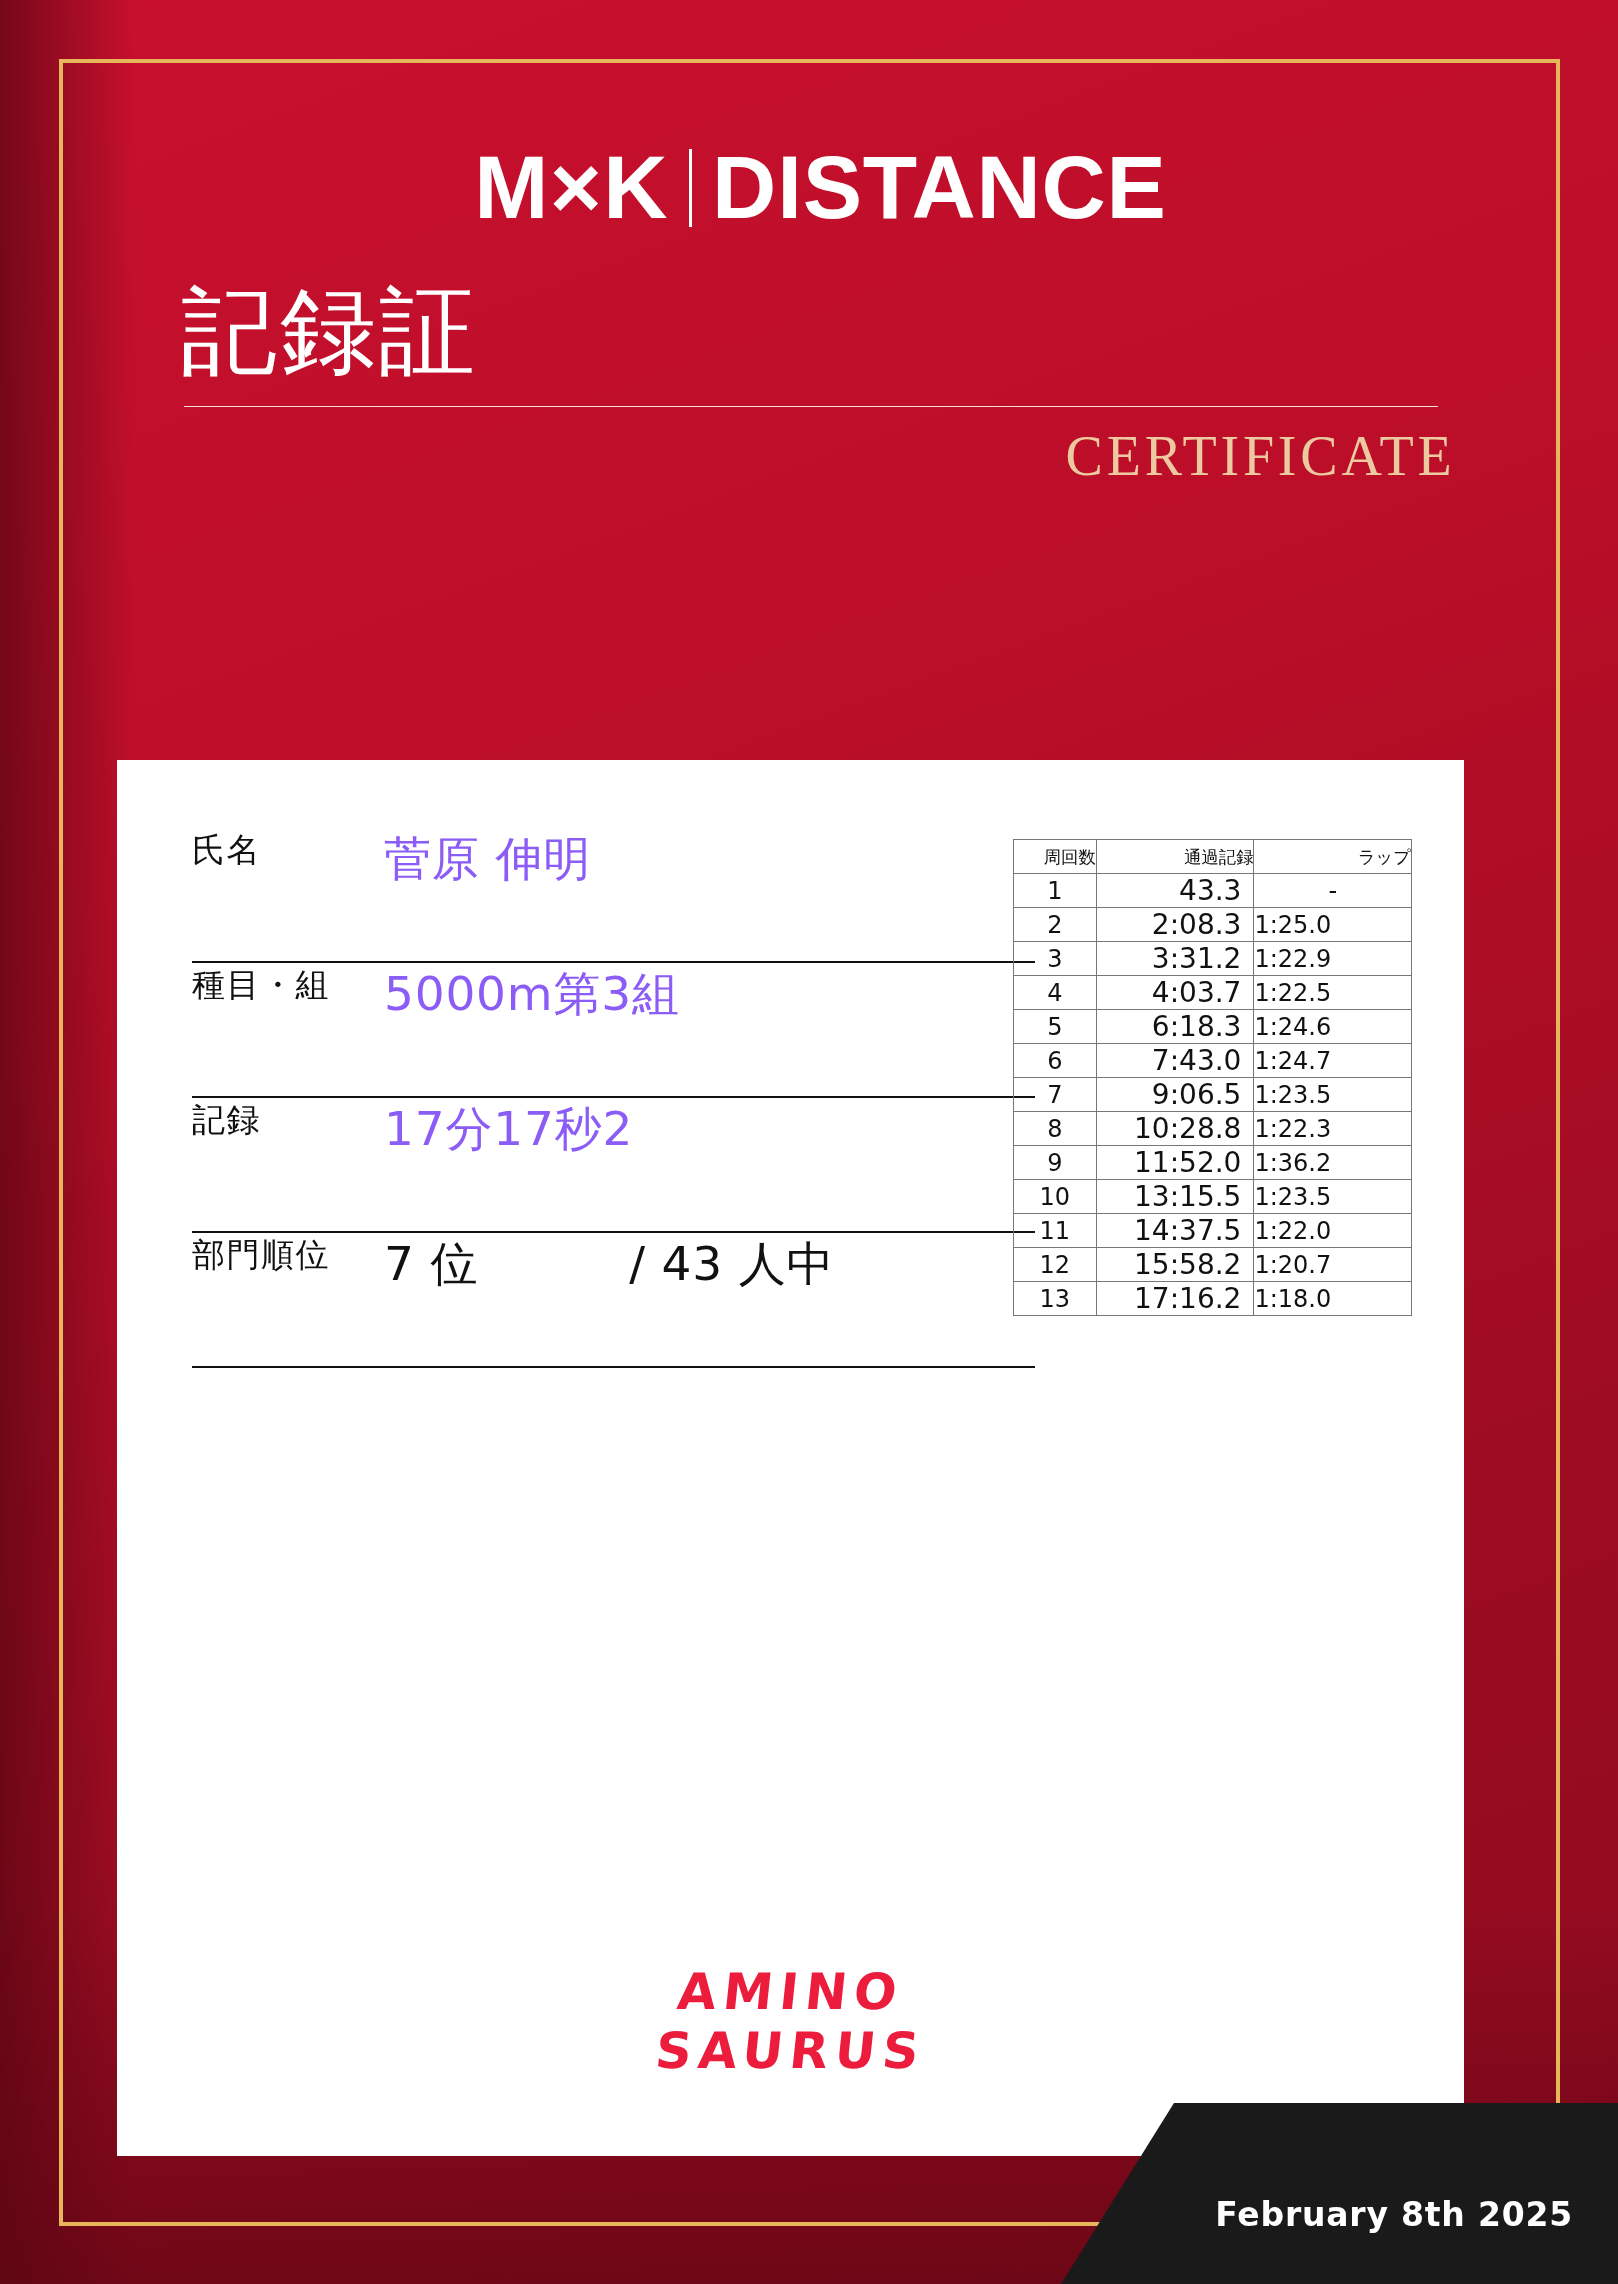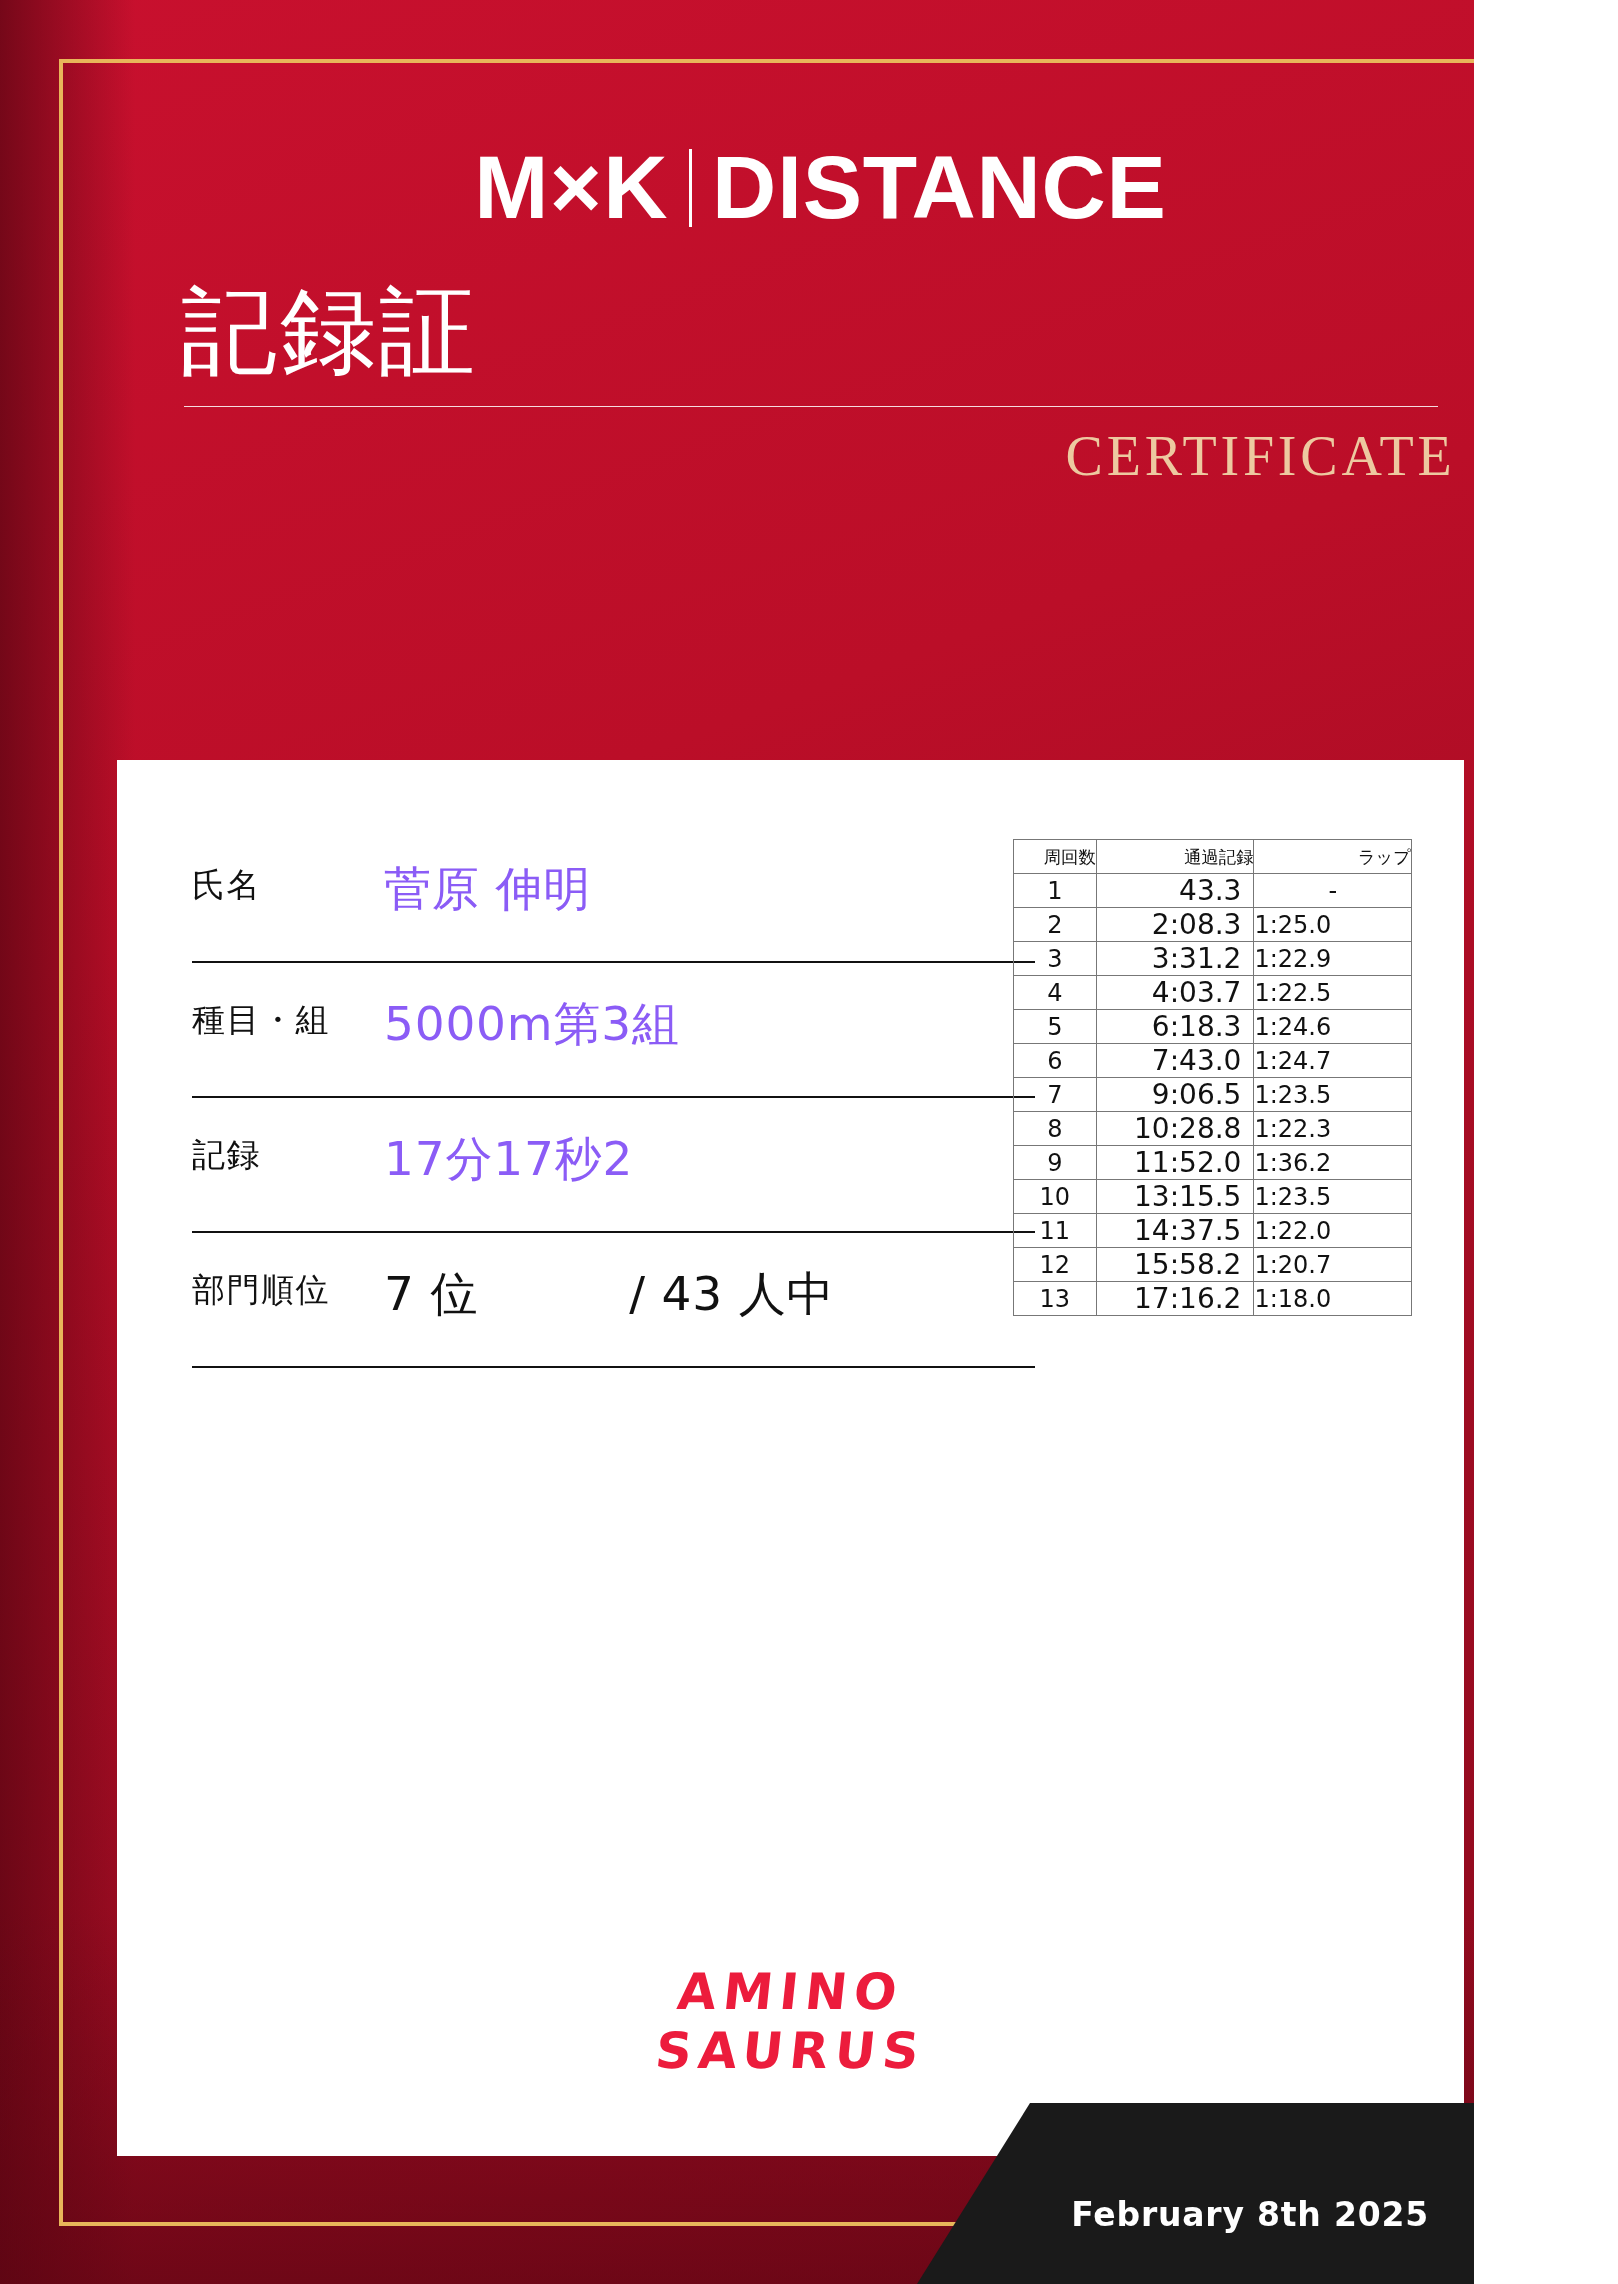--- a/index.html
+++ b/index.html
@@ -5,21 +5,21 @@
   * { box-sizing: border-box; margin: 0; padding: 0; }
   html, body {
     width: 1618px;
     height: 2284px;
     background: #ffffff;
     font-family: "Liberation Sans", sans-serif;
   }
 
   .certificate {
     position: relative;
-    width: 1474px;
+    width: 1618px;
     height: 2284px;
     overflow: hidden;
     background: linear-gradient(160deg, #c8102e 0%, #bb0e28 35%, #9d0c22 70%, #8d0a1e 100%);
     text-decoration: underline;
   }
 
   
   .bg-shade-left {
     position: absolute;
     left: 0; top: 0;
@@ -118,21 +118,21 @@
     position: absolute;
     left: 75px;
     top: 68px;
     width: 843px;
   }
   .field-row {
     position: relative;
     height: 135px;
     border-bottom: 2.3px solid #111111;
     display: flex;
-    align-items: center;
+    align-items: flex-start;
     padding-bottom: 10.5px;
   }
   .field-label {
     font-family: "DejaVu Sans", sans-serif;
     font-size: 33px;
     color: #111111;
     width: 192px;
     padding-bottom: 7.5px;
     letter-spacing: 1.5px;
   }

